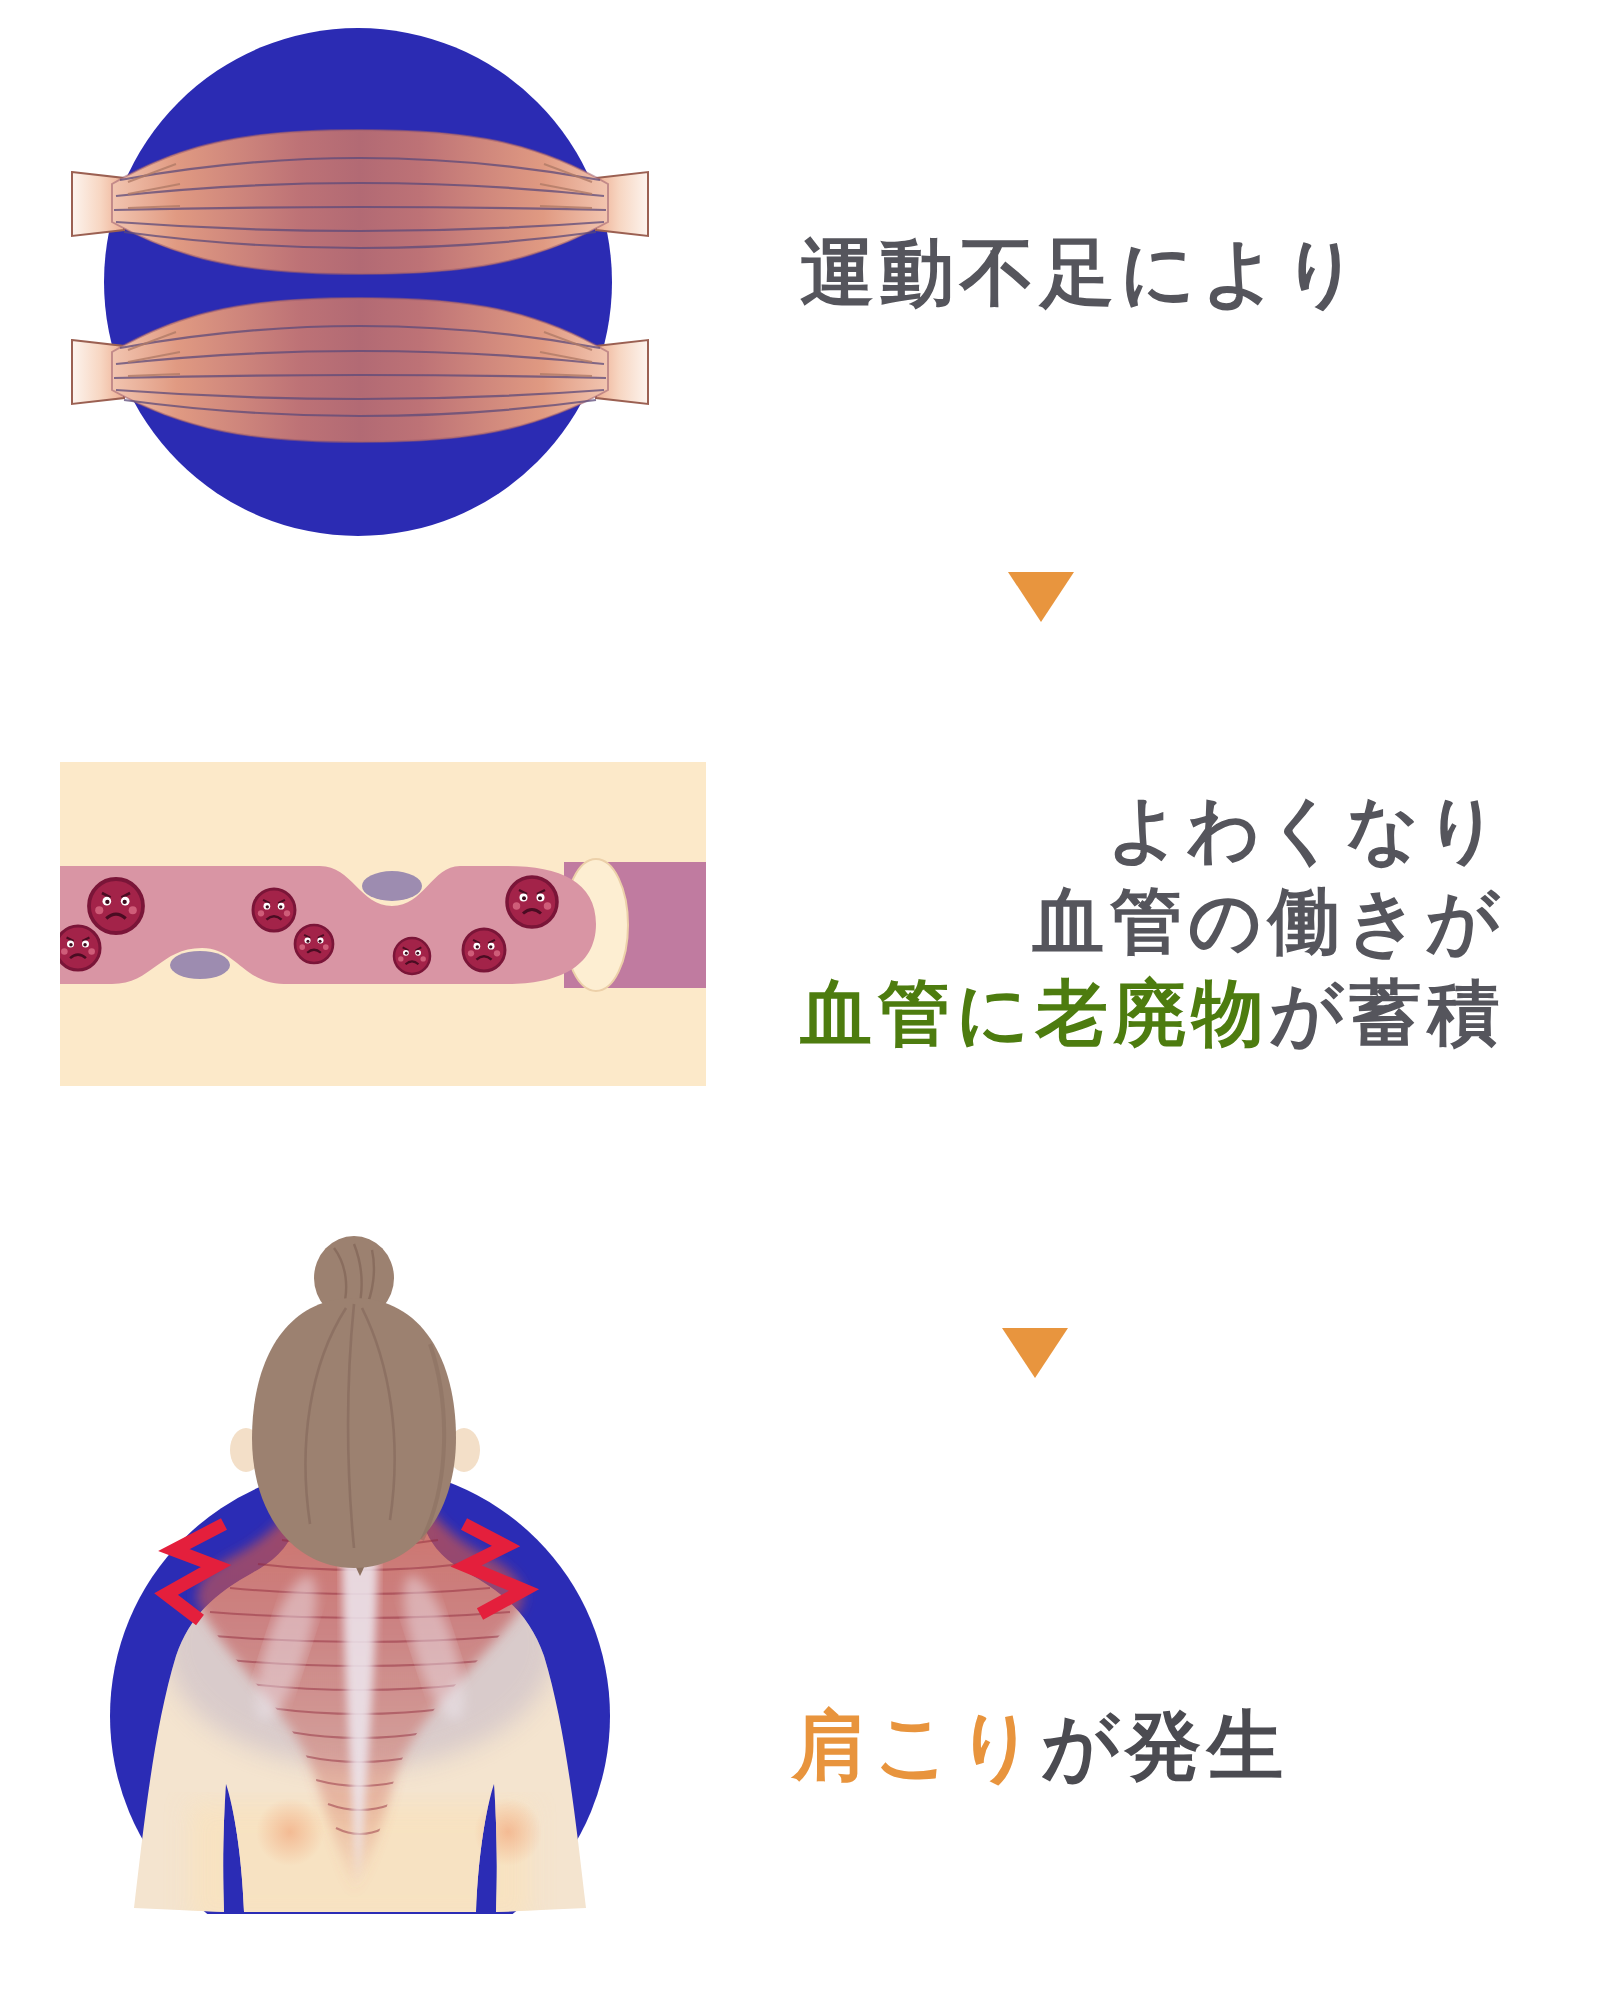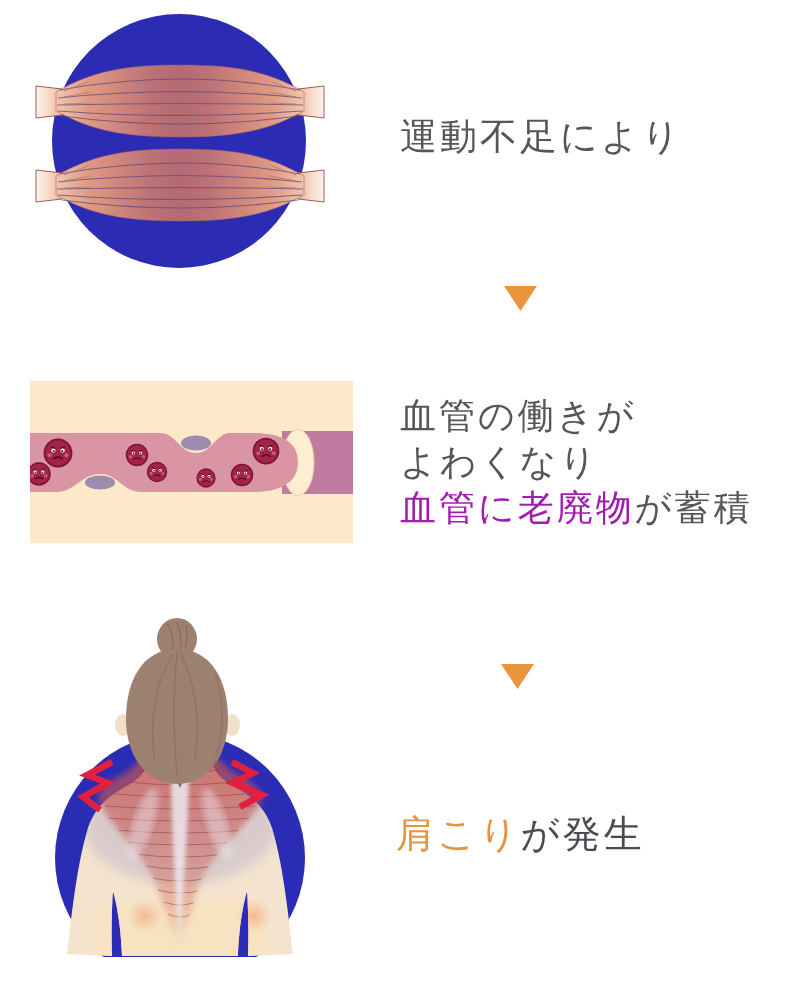--- a/index.html
+++ b/index.html
@@ -2,28 +2,28 @@
 <html><head>
 <meta charset="utf-8">
 <style>
   html,body{margin:0;padding:0;background:#ffffff;}
   .canvas{
     position:relative;width:800px;height:1007px;background:#ffffff;overflow:hidden;
     font-family:"DejaVu Sans","Liberation Sans",sans-serif;
   }
   .illus{position:absolute;}
   .illus svg{display:block;}
-  .caption{position:absolute;font-weight:400;letter-spacing:3px;white-space:nowrap;}
+  .caption{position:absolute;font-weight:700;letter-spacing:3px;white-space:nowrap;text-align:right;}
   .cap1{left:400px;top:112px;font-size:37px;line-height:50px;}
   .cap2{left:400px;top:393px;font-size:36px;line-height:46px;}
-  .cap3{left:396px;top:808px;font-size:38px;line-height:52px;}
+  .cap3{left:396px;top:847px;font-size:38px;line-height:52px;}
   .c-gray{color:#55555c;}
   .c-darkgray{color:#4b4b51;}
   .c-blue{color:#2e39b5;}
-  .c-pink{color:#a21caf;}
+  .c-pink{color:#4d7c0f;}
   .c-orange{color:#e8943d;}
   .arrow{position:absolute;}
 </style>
 </head>
 <body>
 
 <div class="canvas">
 
   <div class="illus" style="left:30px;top:5px;">
     <svg width="300" height="270" viewBox="0 0 300 270">
@@ -105,22 +105,22 @@
         <use href="#cellFace" transform="translate(107,74) scale(1.05)"></use>
         <use href="#cellFace" transform="translate(127,91) scale(0.95)"></use>
         <use href="#cellFace" transform="translate(176,97) scale(0.9)"></use>
         <use href="#cellFace" transform="translate(212,94) scale(1.05)"></use>
         <use href="#cellFace" transform="translate(236,70) scale(1.25)"></use>
       </g>
     </svg>
   </div>
 
   <div class="caption cap2">
+    <div><span class="c-gray">よわくなり</span></div>
     <div><span class="c-gray">血管の働きが</span></div>
-    <div><span class="c-gray">よわくなり</span></div>
     <div><span class="c-pink">血管に老廃物</span><span class="c-gray">が蓄積</span></div>
   </div>
 
   <div class="arrow" style="left:501px;top:664px;">
     <svg width="34" height="26" viewBox="0 0 34 26">
       <polygon points="0,0 33,0 16.5,25" fill="#e8953e"></polygon>
     </svg>
   </div>
 
   <div class="illus" style="left:55px;top:612px;">

